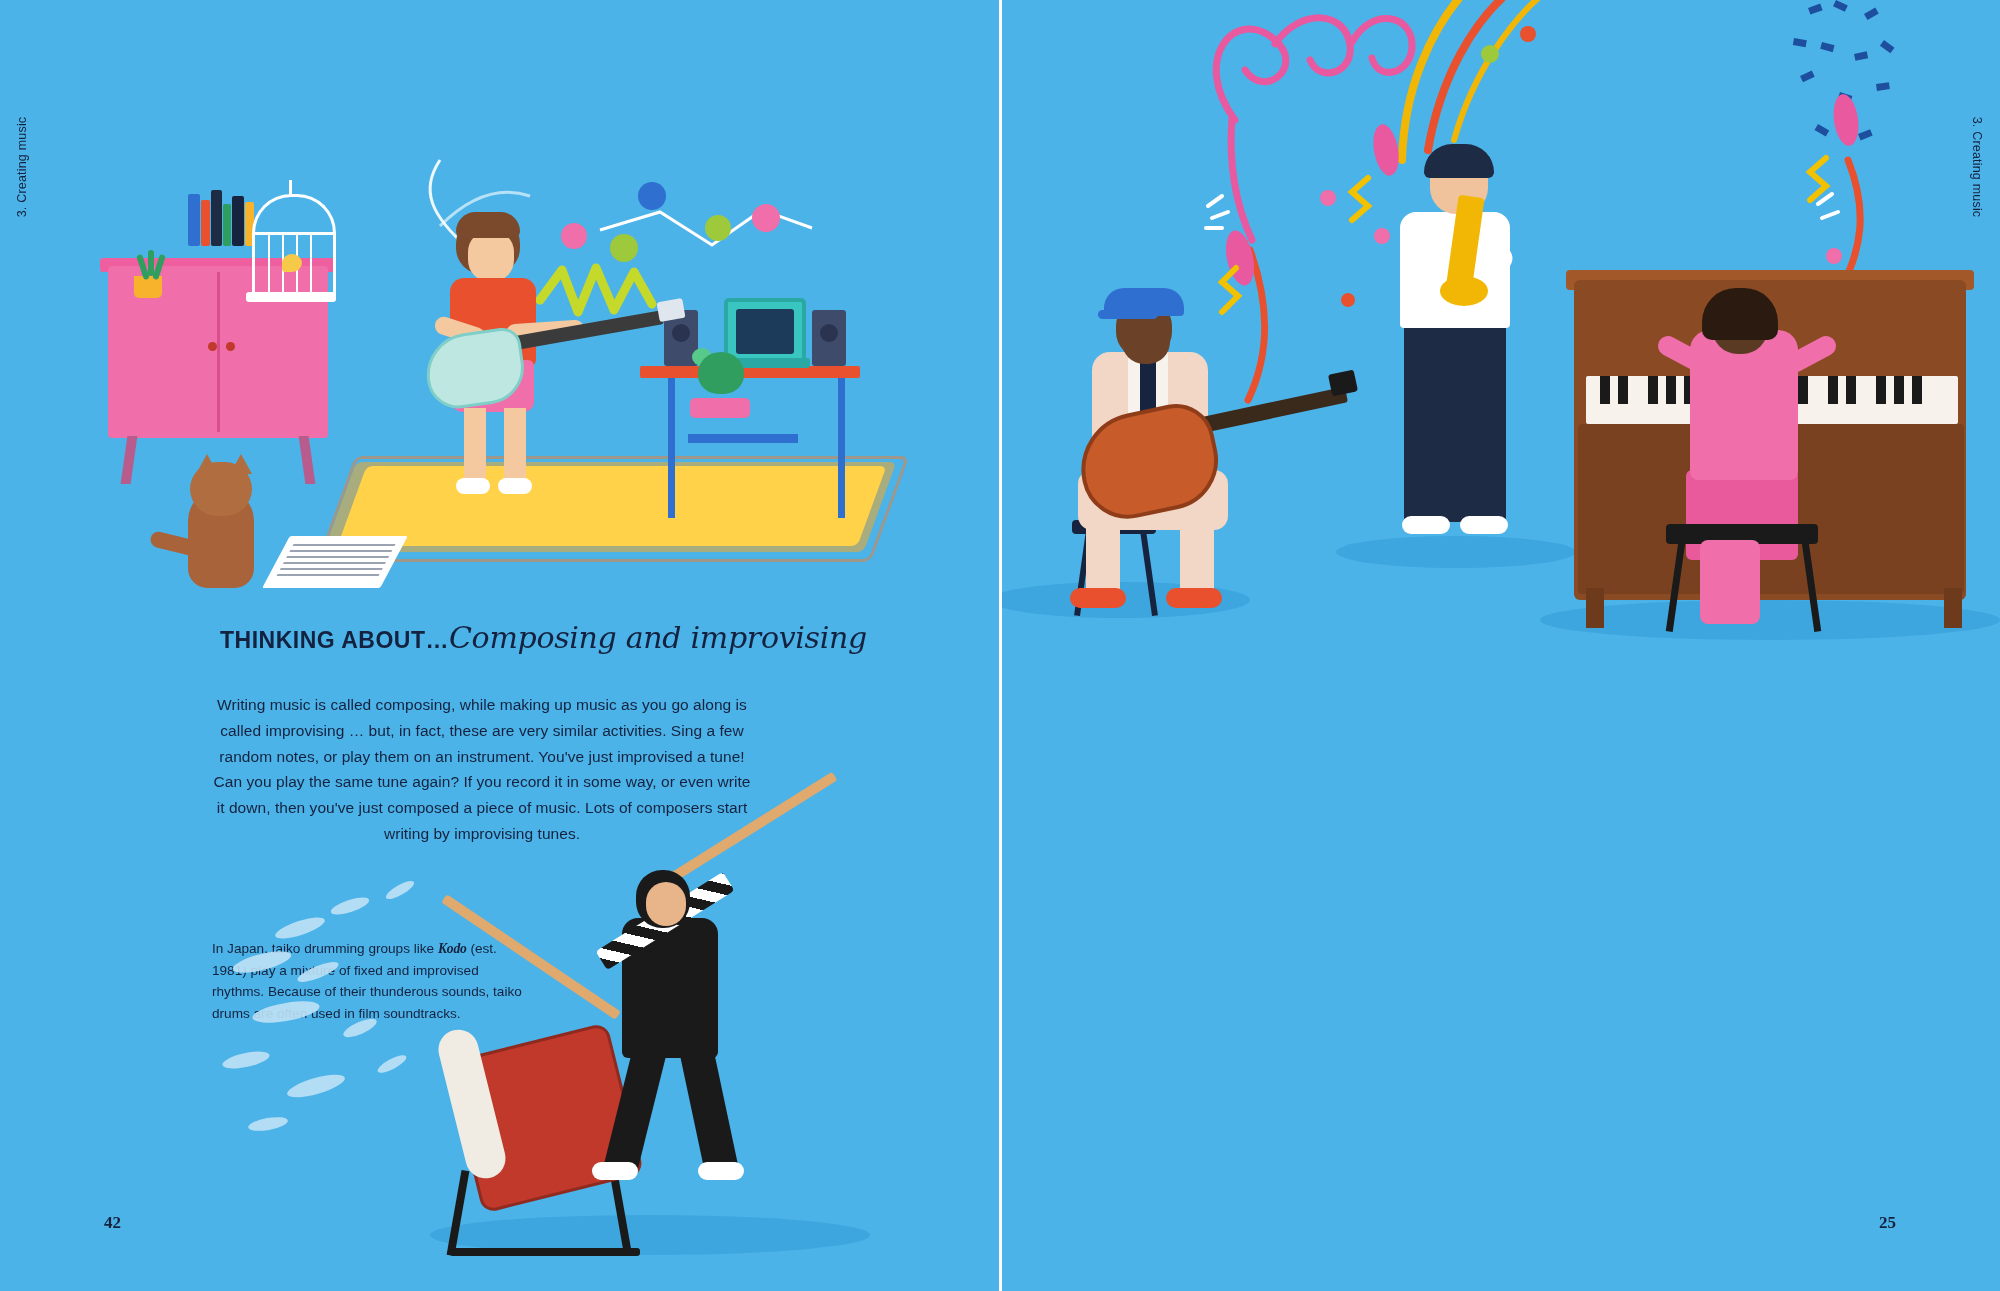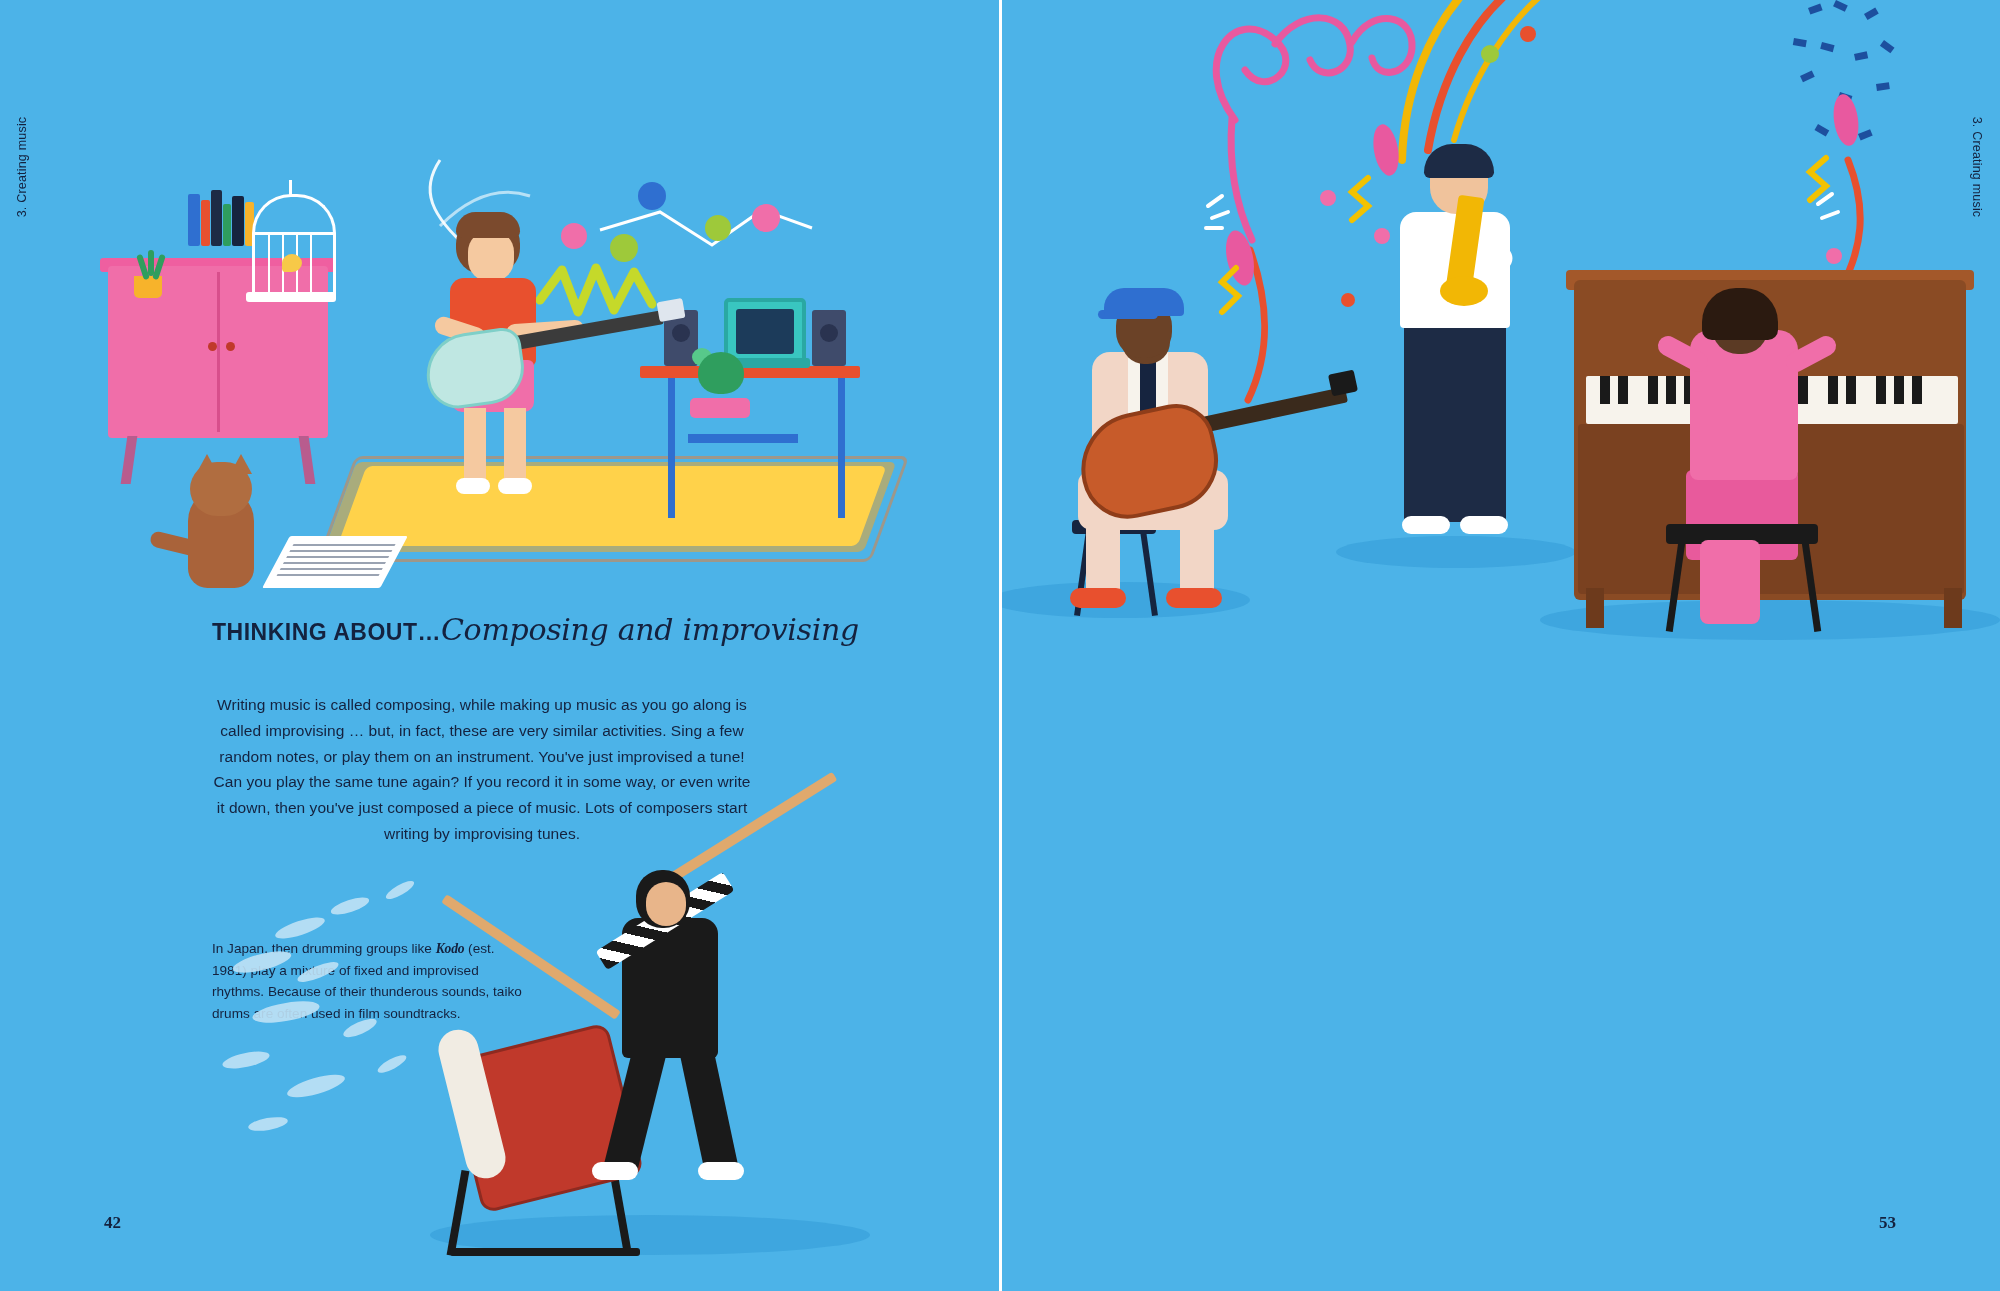--- a/index.html
+++ b/index.html
@@ -64,21 +64,21 @@
     color: #14223f;
     font-family: "Liberation Serif", serif;
   }
   .folio.left { left: 104px; }
   .folio.right { right: 104px; }
 
   h2.heading {
     position: absolute;
     left: 212px;
     top: 612px;
-    margin: 0;
+    margin: 8px;
     font-size: 27px;
     color: #14223f;
     font-weight: normal;
     white-space: nowrap;
   }
   .heading .small {
     font-family: "Liberation Sans", sans-serif;
     font-weight: bold;
     font-size: 23px;
     letter-spacing: 0.5px;
@@ -552,21 +552,21 @@
 
     <h2 class="heading">
       <span class="small">THINKING ABOUT…</span><span class="script">Composing and improvising</span>
     </h2>
 
     <div class="body-text" id="left-body">
       <p>Writing music is called composing, while making up music as you go along is called improvising … but, in fact, these are very similar activities. Sing a few random notes, or play them on an instrument. You've just improvised a tune! Can you play the same tune again? If you record it in some way, or even write it down, then you've just composed a piece of music. Lots of composers start writing by improvising tunes.</p>
     </div>
 
     <div class="caption">
-      <span>In Japan, then drumming groups like </span><span class="hand">Kodo</span><span> (est. 1981) play a mixture of fixed and improvised rhythms. Because of their thunderous sounds, taiko drums are often used in film soundtracks.</span>
+      <span>In Japan, taiko drumming groups like </span><span class="hand">Kodo</span><span> (est. 1981) play a mixture of fixed and improvised rhythms. Because of their thunderous sounds, taiko drums are often used in film soundtracks.</span>
     </div>
 
     <div>
       <svg class="squiggle-svg" width="1000" height="1291">
         <g fill="#bfe2f6" opacity="0.9">
           <ellipse cx="300" cy="928" rx="26" ry="7" transform="rotate(-18 300 928)"></ellipse>
           <ellipse cx="350" cy="906" rx="20" ry="6" transform="rotate(-18 350 906)"></ellipse>
           <ellipse cx="262" cy="962" rx="30" ry="8" transform="rotate(-14 262 962)"></ellipse>
           <ellipse cx="318" cy="972" rx="22" ry="6" transform="rotate(-22 318 972)"></ellipse>
           <ellipse cx="400" cy="890" rx="16" ry="5" transform="rotate(-30 400 890)"></ellipse>
@@ -731,15 +731,15 @@
         <div class="p-stool"></div>
         <div class="p-leg"></div>
         <div class="p-back"></div>
         <div class="p-arm" style="left:1656px; top:344px; width:54px; transform:rotate(28deg);"></div>
         <div class="p-arm" style="left:1784px; top:344px; width:54px; transform:rotate(-28deg);"></div>
         <div class="p-head"></div>
         <div class="p-hair"></div>
       </div>
     </div>
 
-    <div class="folio right">53</div>
+    <div class="folio right">25</div>
   </div>
 </div>
 
 </body></html>

